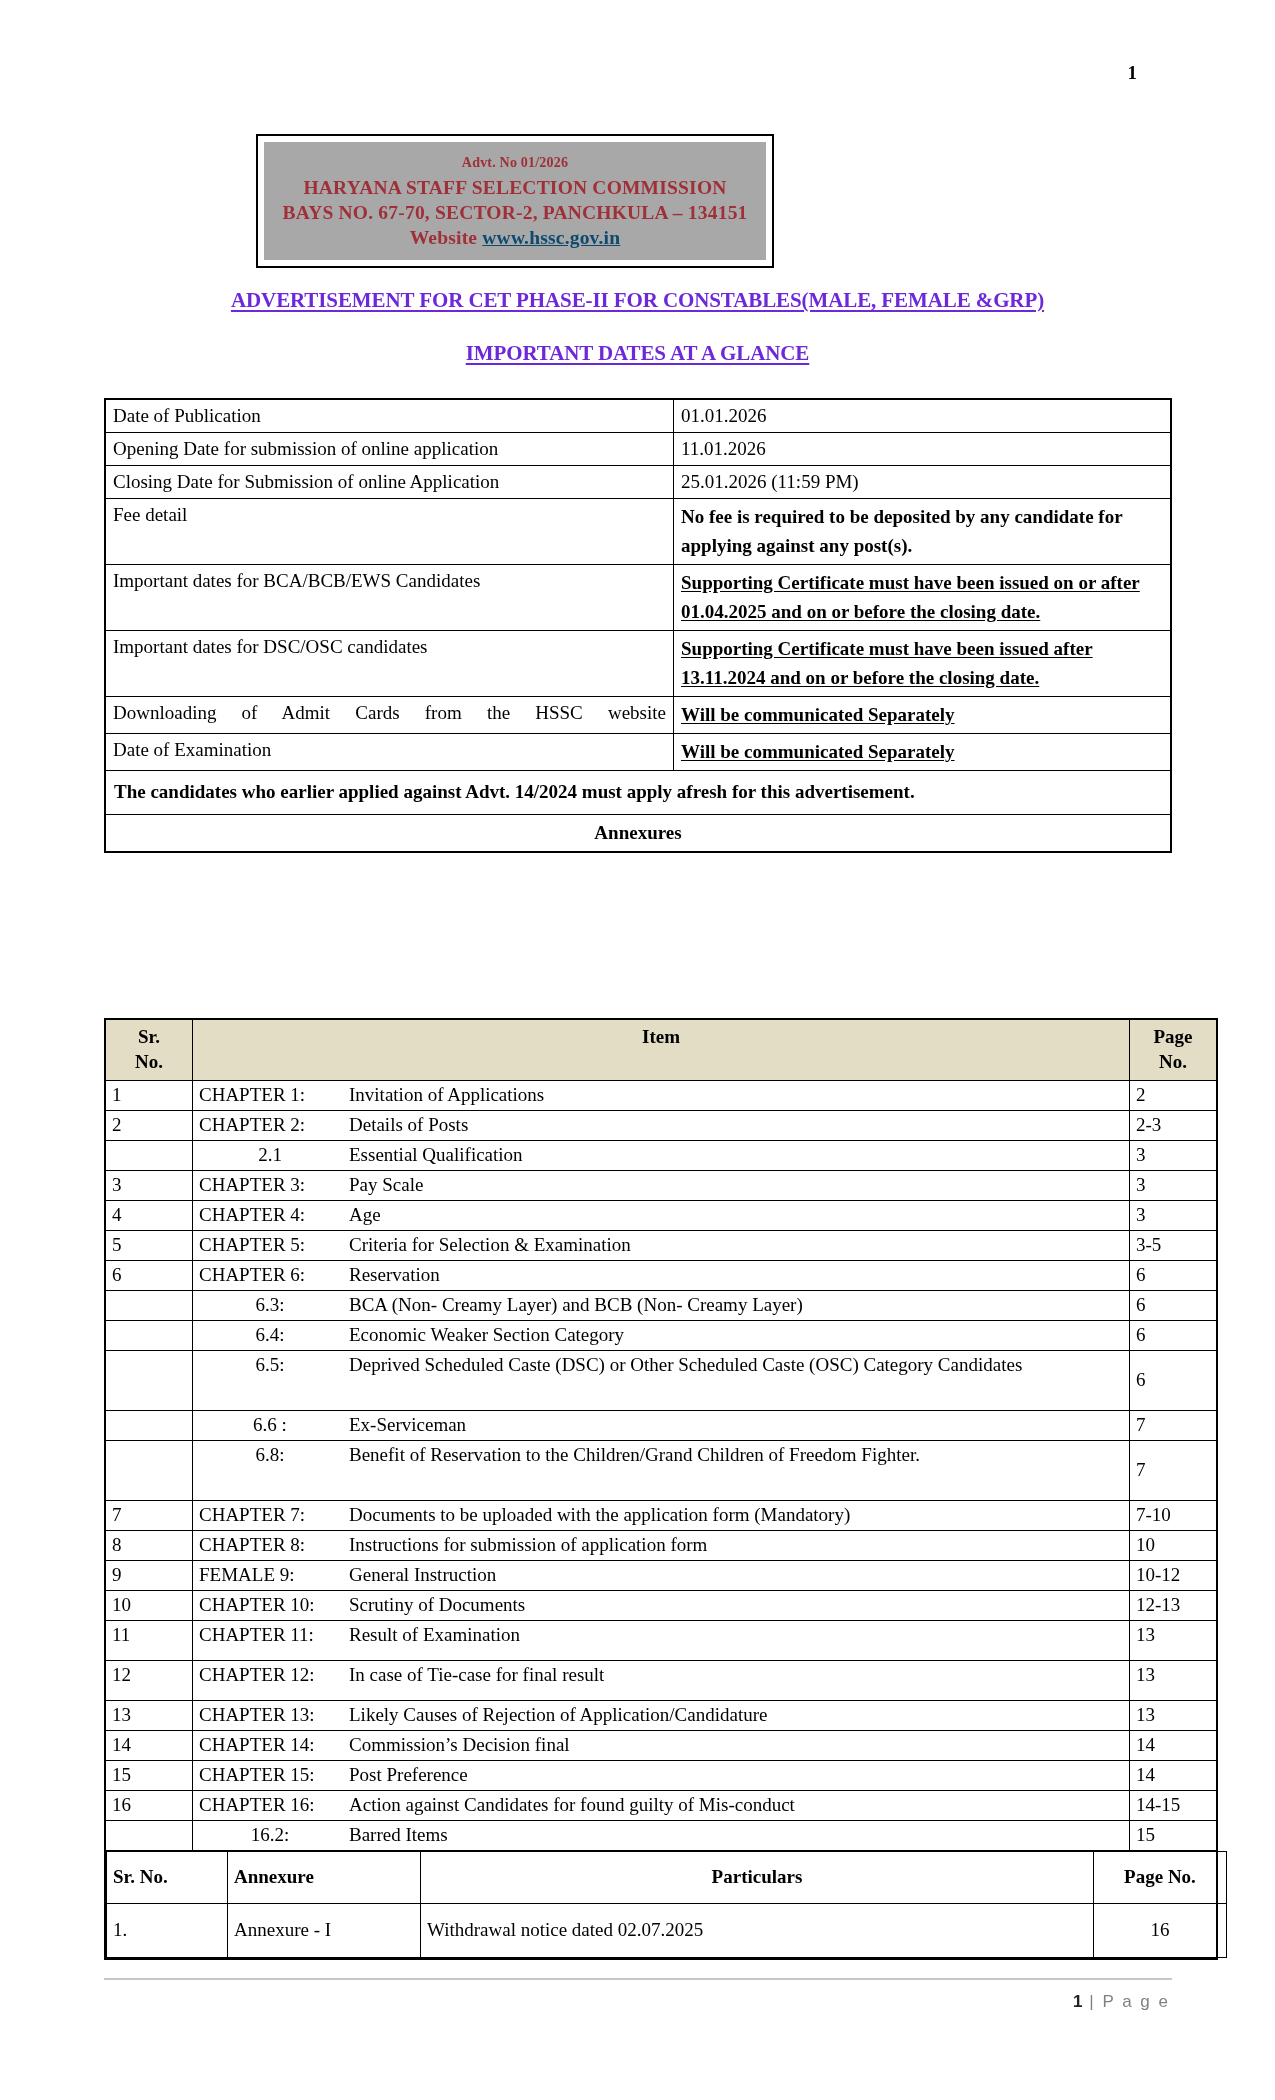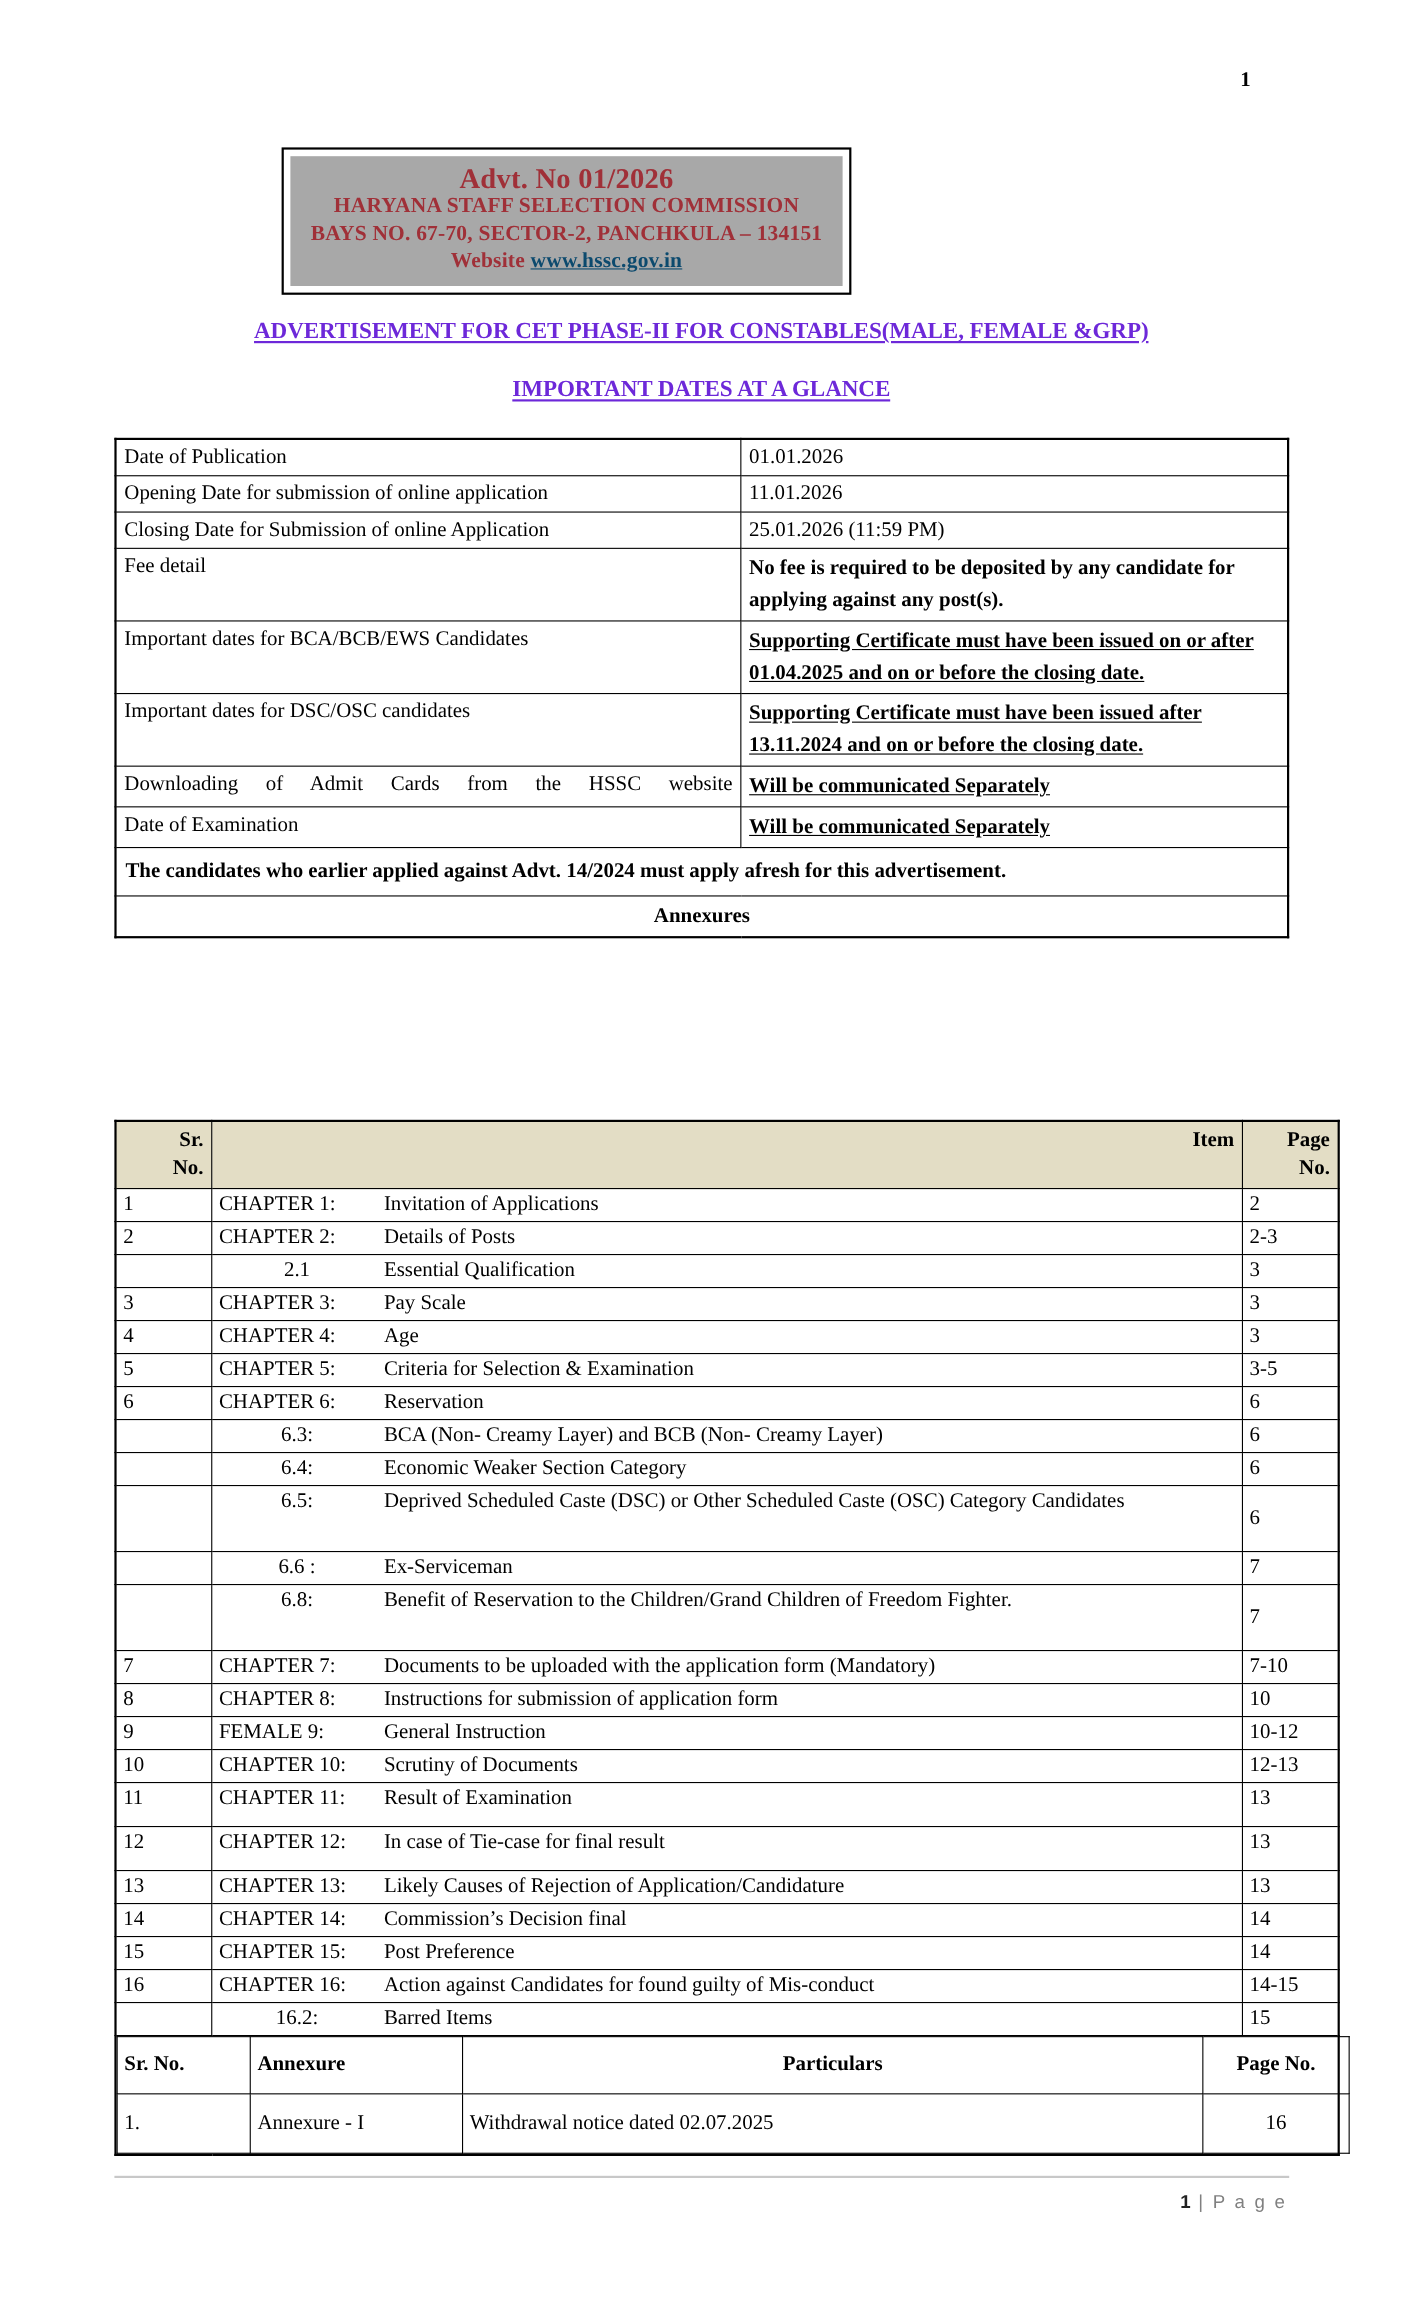--- a/index.html
+++ b/index.html
@@ -55,21 +55,21 @@
   }
   .masthead-line {
     color: #a03038;
     font-family: "Liberation Serif", "DejaVu Serif", serif;
     font-weight: bold;
     font-size: 19.5px;
     line-height: 25px;
     letter-spacing: 0.2px;
     white-space: nowrap;
   }
-  .masthead-line.l1 { font-size: 26px; }
+  .masthead-line.l1 { font-size: 14px; }
   .masthead-line.l2 { font-size: 19.5px; }
   .masthead-line.l3 { font-size: 19.5px; }
   .masthead-line.l4 { font-size: 19.5px; }
   .site-link {
     color: #0c4a6e;
     text-decoration: underline;
     font-weight: bold;
   }
 
   
@@ -147,21 +147,21 @@
 
   
   #annex-table { top: 1018px; }
   #annex-table td {
     padding: 2px 6px 3px 6px;
     line-height: 24px;
   }
   #annex-table th {
     background: #e3ddc5;
     font-weight: bold;
-    text-align: right;
+    text-align: center;
     vertical-align: top;
     padding: 4px 7px 6px 7px;
     line-height: 25px;
   }
   .col-sr   { width: 72px; }
   .col-item { width: 922px; }
   .col-page { width: 72px; }
 
   .cell-ch {
     display: inline-block;

